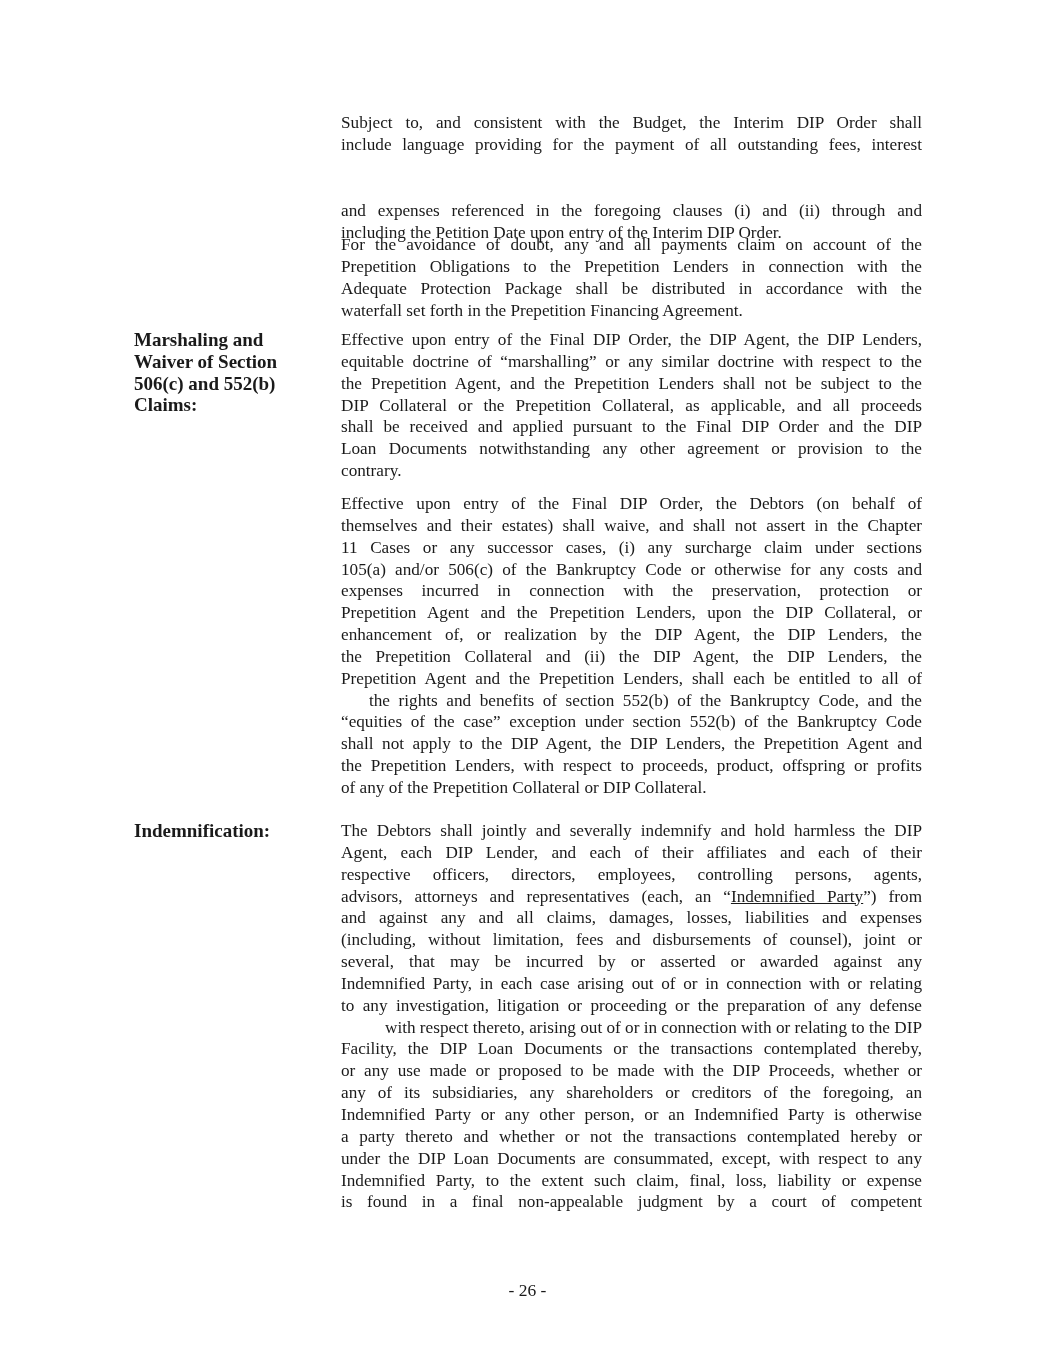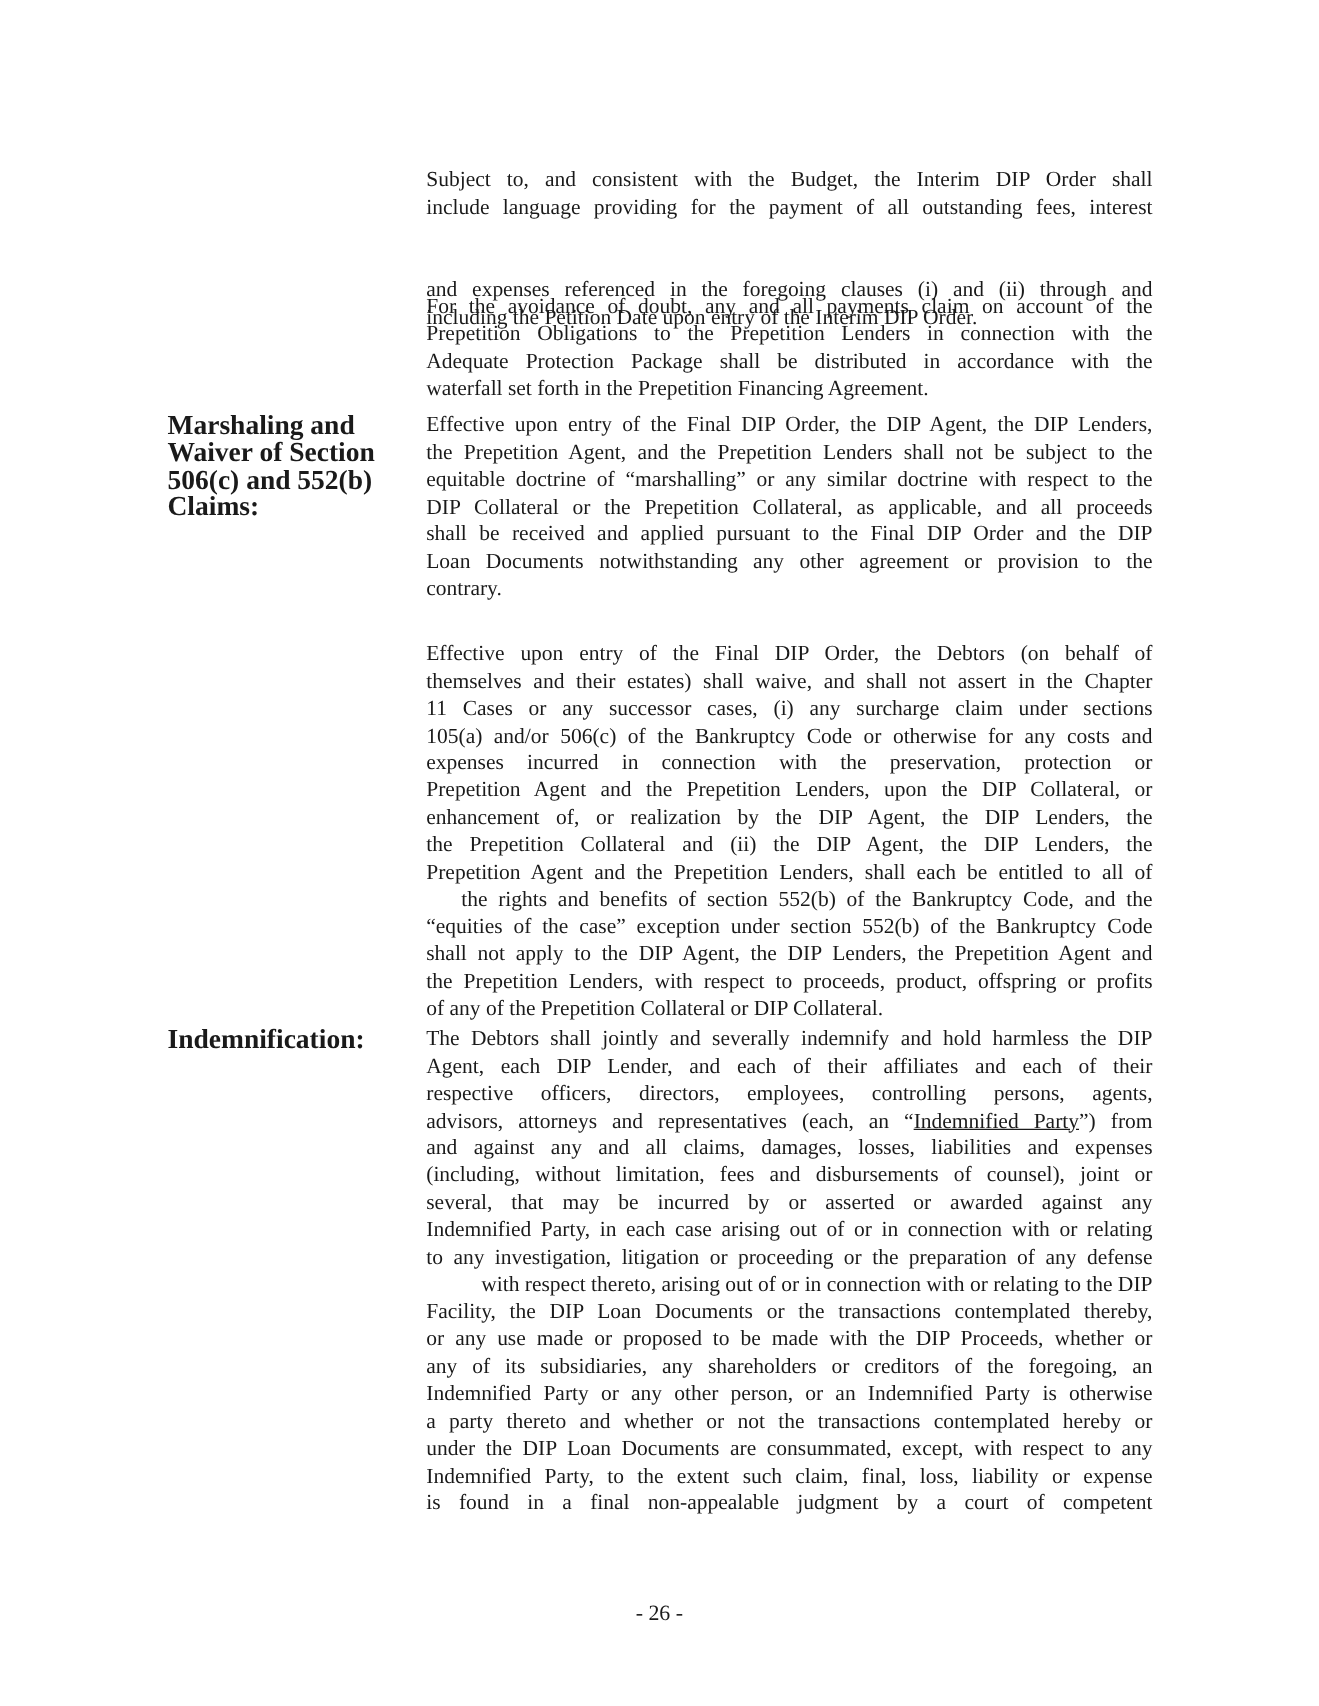--- a/index.html
+++ b/index.html
@@ -1,62 +1,62 @@
 <!DOCTYPE html>
 <html><head>
 <meta charset="utf-8">
 <style>
   html, body { margin: 0; padding: 0; background: #ffffff; }
   body { width: 1055px; height: 1365px; position: relative; overflow: hidden;
          font-family: "Liberation Serif", "DejaVu Serif", serif; color: #1a1a1a; }
   .page { position: absolute; left: 0; top: 0; width: 1055px; height: 1365px; }
   .heading { position: absolute; left: 134px; width: 190px; font-weight: bold;
-             font-size: 22px; line-height: 21.8px; }
+             font-size: 19px; line-height: 21.8px; }
   .para { position: absolute; left: 341px; width: 581px; font-size: 17.2px; line-height: 21.85px; }
   .line { display: block; height: 21.85px; white-space: nowrap; text-align: justify;
           text-align-last: justify; overflow: visible; }
   .line.last { text-align-last: left; }
   .u { text-decoration: underline; }
   .pagenum { position: absolute; left: 0; width: 1055px; top: 1280px; text-align: center; font-size: 17.5px; }
 </style>
 </head>
 <body>
 
 <div class="page">
 
-  <div class="para" style="top:133px;">
+  <div class="para" style="top:112px;">
       <span class="line" style="white-space: normal;">Subject to, and consistent with the Budget, the Interim DIP Order shall</span>
       <span class="line" style="white-space: normal;">include language providing for the payment of all outstanding fees, interest</span>
       <span class="line" style="white-space: normal; margin-top: 44px;">and expenses referenced in the foregoing clauses (i) and (ii) through and</span>
       <span class="line last" style="white-space: normal;">including the Petition Date upon entry of the Interim DIP Order.</span>
     </div>
   <div class="para" style="top:234px;">
       <span class="line" style="white-space: normal;">For the avoidance of doubt, any and all payments claim on account of the</span>
       <span class="line" style="white-space: normal;">Prepetition Obligations to the Prepetition Lenders in connection with the</span>
       <span class="line" style="white-space: normal;">Adequate Protection Package shall be distributed in accordance with the</span>
       <span class="line last" style="white-space: normal;">waterfall set forth in the Prepetition Financing Agreement.</span>
     </div>
 
   <div class="heading" style="top:329px;">
       <div>Marshaling and</div>
       <div>Waiver of Section</div>
       <div>506(c) and 552(b)</div>
       <div>Claims:</div>
     </div>
   <div class="para" style="top:329px;">
       <span class="line" style="white-space: normal;">Effective upon entry of the Final DIP Order, the DIP Agent, the DIP Lenders,</span>
+      <span class="line" style="white-space: normal;">equitable doctrine of “marshalling” or any similar doctrine with respect to the</span>
       <span class="line" style="white-space: normal;">the Prepetition Agent, and the Prepetition Lenders shall not be subject to the</span>
-      <span class="line" style="white-space: normal;">equitable doctrine of “marshalling” or any similar doctrine with respect to the</span>
       <span class="line" style="white-space: normal;">DIP Collateral or the Prepetition Collateral, as applicable, and all proceeds</span>
       <span class="line" style="white-space: normal;">shall be received and applied pursuant to the Final DIP Order and the DIP</span>
       <span class="line" style="white-space: normal;">Loan Documents notwithstanding any other agreement or provision to the</span>
       <span class="line last" style="white-space: normal;">contrary.</span>
     </div>
   <div class="para" style="top:493px;">
-      <span class="line" style="white-space: normal; margin-top: 19px;">Effective upon entry of the Final DIP Order, the Debtors (on behalf of</span>
+      <span class="line" style="white-space: normal;">Effective upon entry of the Final DIP Order, the Debtors (on behalf of</span>
       <span class="line" style="white-space: normal;">themselves and their estates) shall waive, and shall not assert in the Chapter</span>
       <span class="line" style="white-space: normal;">11 Cases or any successor cases, (i) any surcharge claim under sections</span>
       <span class="line" style="white-space: normal;">105(a) and/or 506(c) of the Bankruptcy Code or otherwise for any costs and</span>
       <span class="line" style="white-space: normal;">expenses incurred in connection with the preservation, protection or</span>
       <span class="line" style="white-space: normal;">Prepetition Agent and the Prepetition Lenders, upon the DIP Collateral, or</span>
       <span class="line" style="white-space: normal;">enhancement of, or realization by the DIP Agent, the DIP Lenders, the</span>
       <span class="line" style="white-space: normal;">the Prepetition Collateral and (ii) the DIP Agent, the DIP Lenders, the</span>
       <span class="line" style="white-space: normal;">Prepetition Agent and the Prepetition Lenders, shall each be entitled to all of</span>
       <span class="line" style="white-space: normal; margin-left: 28px;">the rights and benefits of section 552(b) of the Bankruptcy Code, and the</span>
       <span class="line" style="white-space: normal;">“equities of the case” exception under section 552(b) of the Bankruptcy Code</span>

